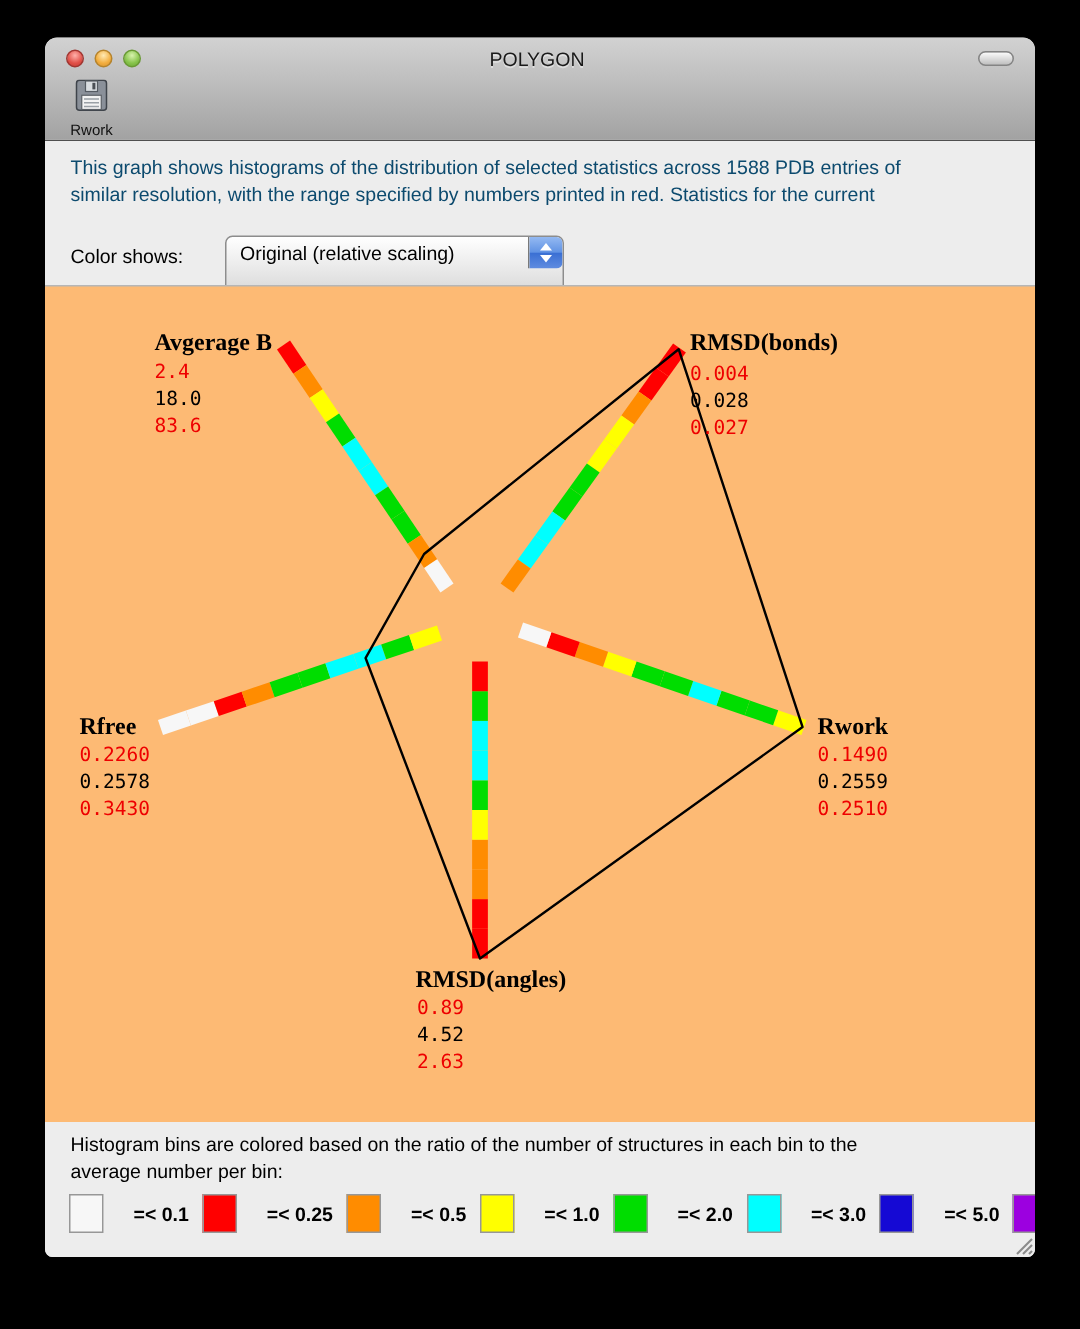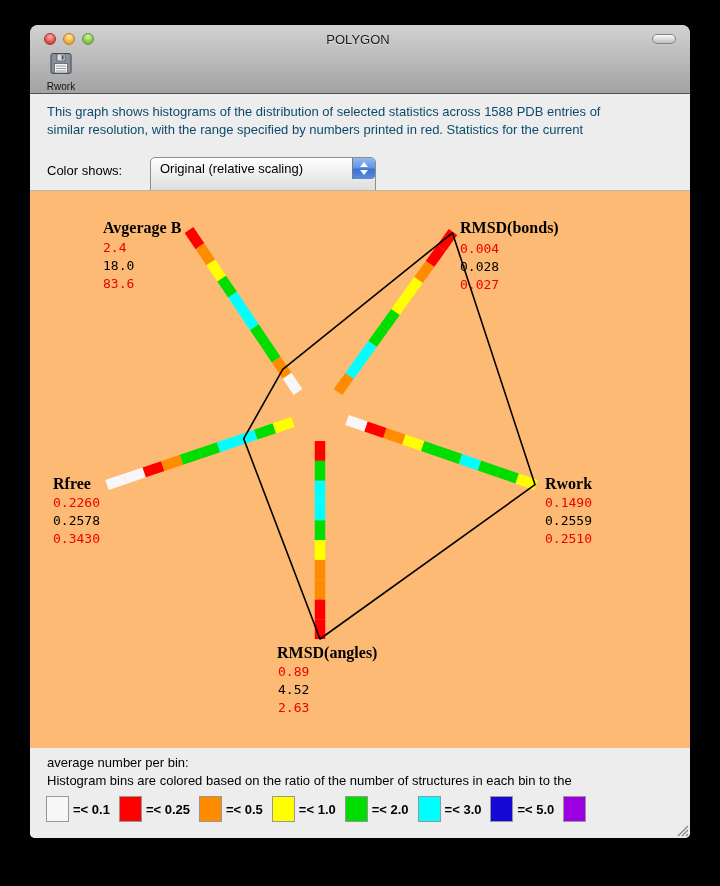--- a/index.html
+++ b/index.html
@@ -38,21 +38,21 @@
   .tri{width:0;height:0;position:absolute;left:7px;border-left:4px solid transparent;border-right:4px solid transparent;}
   .tri.up{top:4px;border-bottom:5px solid #fff;}
   .tri.down{bottom:4px;border-top:5px solid #fff;}
   
   .canvas{position:absolute;left:0;top:165px;width:660px;height:557px;background:#fdba74;
           border-top:1px solid #b6b6b6;border-bottom:1px solid #b6b6b6;box-sizing:content-box;}
   
   .footer{position:absolute;left:0;top:723px;width:100%;height:90px;background:#ededed;}
   .foot-text{position:absolute;left:17px;top:6px;width:626px;font-size:13px;line-height:17.5px;color:#000;}
   .legend{position:absolute;left:16px;top:48px;display:flex;align-items:center;gap:9px;}
-  .lg-group{display:flex;align-items:center;gap:4px;}
+  .lg-group{display:flex;align-items:center;gap:20px;}
   .swatch{width:21px;height:24px;border:1px solid #979797;}
   .lg-label{font-size:13px;font-weight:600;color:#000;white-space:nowrap;}
   .grip{position:absolute;right:1px;bottom:1px;width:15px;height:15px;}
 </style>
 </head>
 <body>
 
 <div class="window">
 
   <div class="chrome">
@@ -165,22 +165,22 @@
         <text x="515" y="352" fill="#ee0000" font-family="&quot;DejaVu Sans Mono&quot;, monospace" font-size="13px">0.2510</text>
         <text x="247" y="467" fill="#000" font-family="&quot;Liberation Serif&quot;, serif" font-size="16px" font-weight="bold">RMSD(angles)</text>
         <text x="248" y="485" fill="#ee0000" font-family="&quot;DejaVu Sans Mono&quot;, monospace" font-size="13px">0.89</text>
         <text x="248" y="503" fill="#000000" font-family="&quot;DejaVu Sans Mono&quot;, monospace" font-size="13px">4.52</text>
         <text x="248" y="521" fill="#ee0000" font-family="&quot;DejaVu Sans Mono&quot;, monospace" font-size="13px">2.63</text>
       </svg>
   </div>
 
   <div class="footer">
     <div class="foot-text">
+      <div>Histogram bins are colored based on the ratio of the number of structures in each bin to the</div>
       <div>average number per bin:</div>
-      <div>Histogram bins are colored based on the ratio of the number of structures in each bin to the</div>
     </div>
     <div class="legend" id="legend-row">
         <div class="lg-group">
           <div class="swatch" style="background: rgb(247, 247, 247);"></div>
           <span class="lg-label">=&lt; 0.1</span>
         </div>
         <div class="lg-group">
           <div class="swatch" style="background: rgb(255, 0, 0);"></div>
           <span class="lg-label">=&lt; 0.25</span>
         </div>

